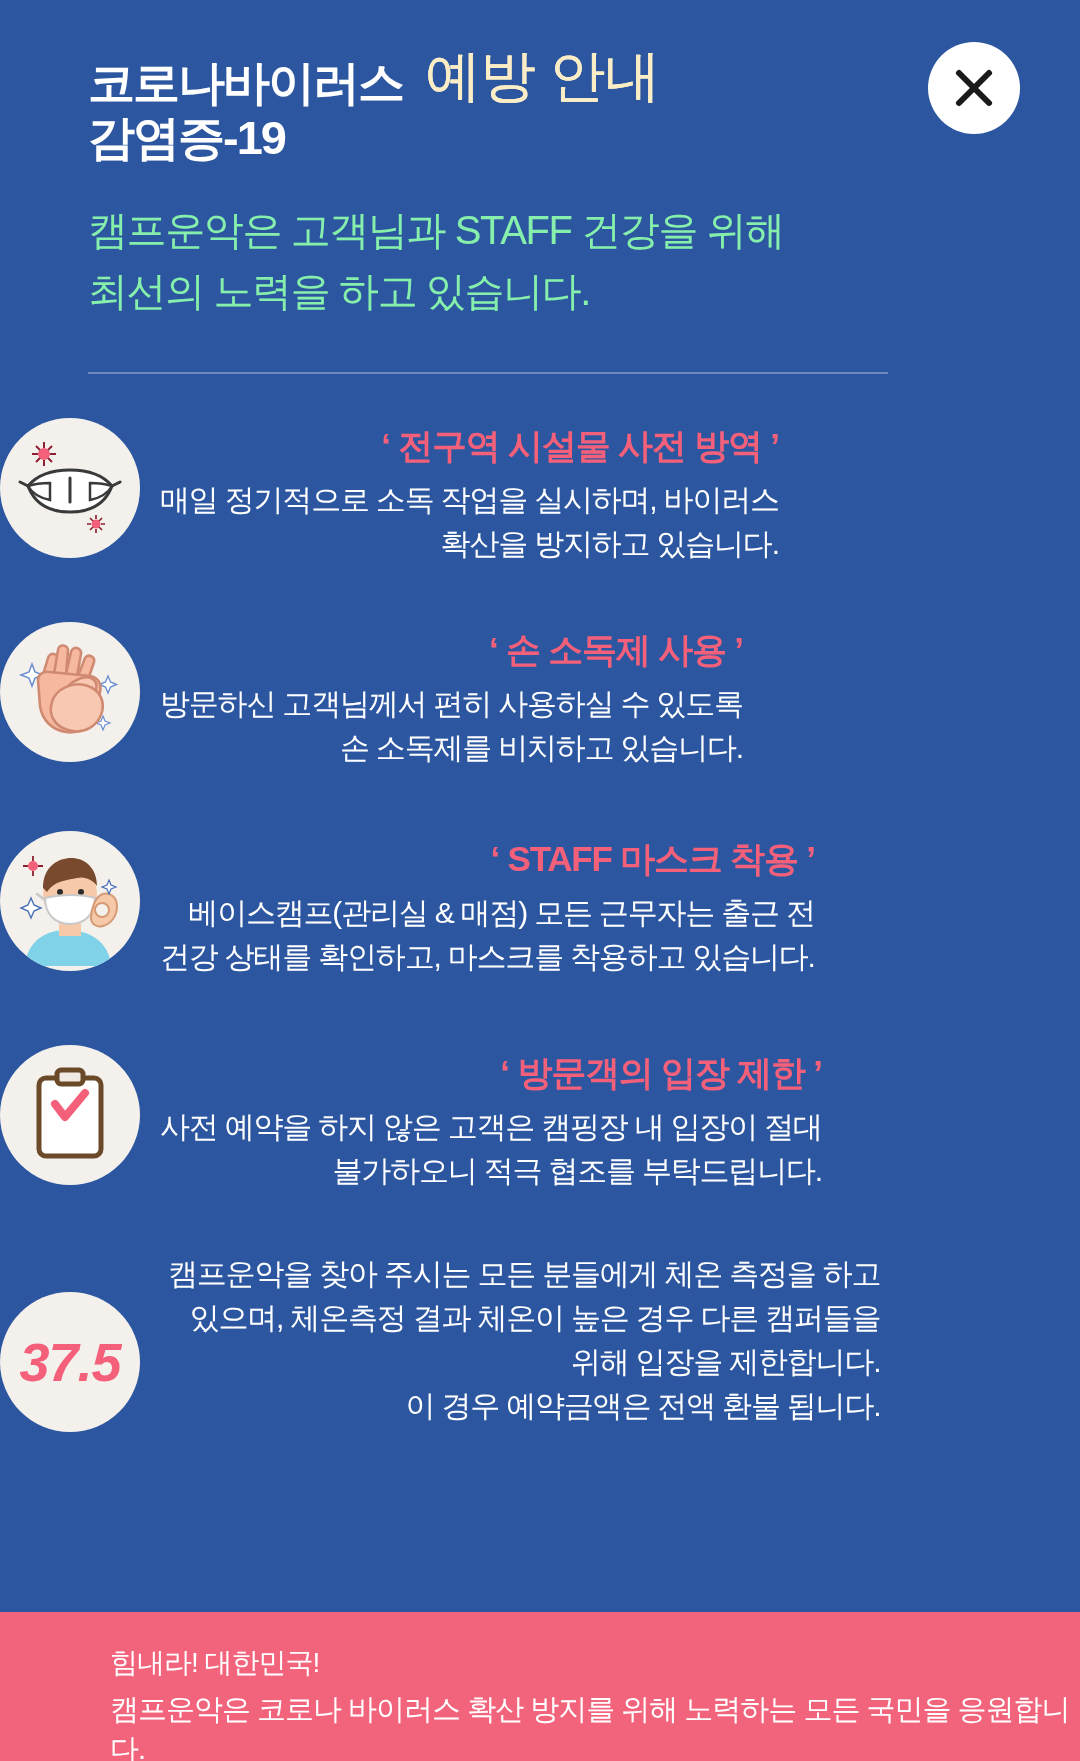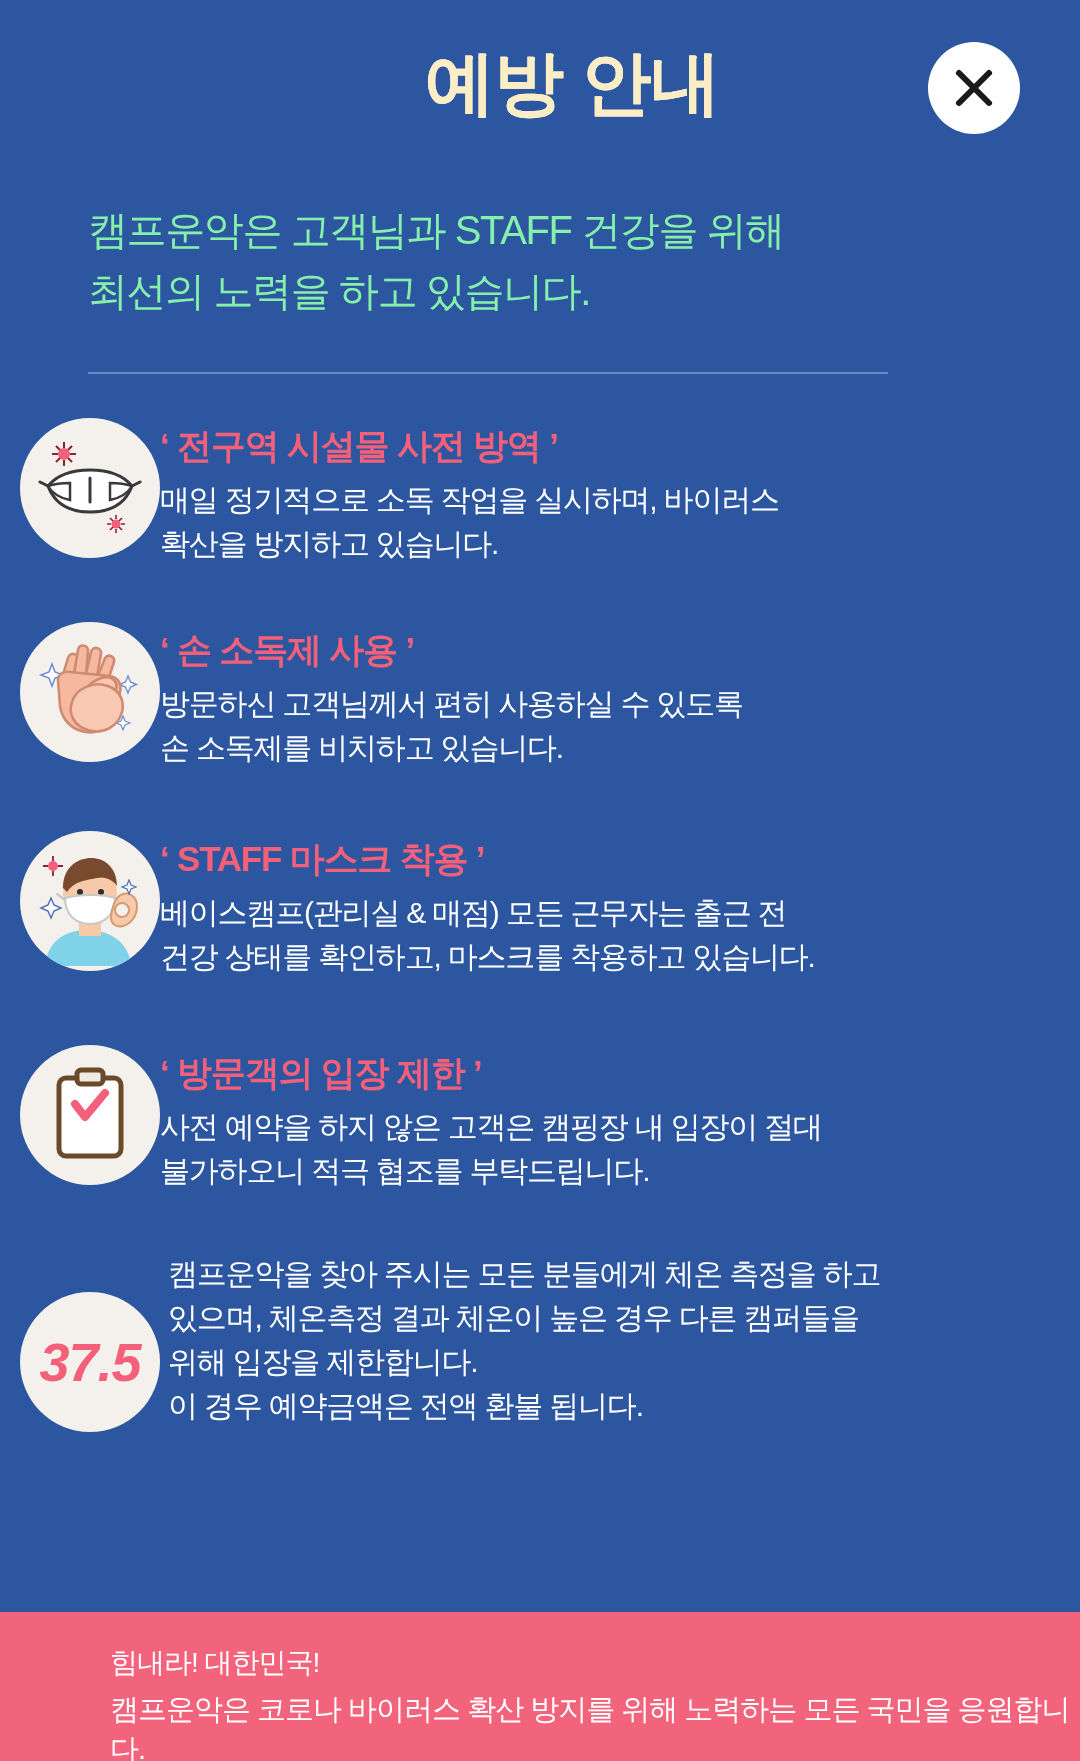--- a/index.html
+++ b/index.html
@@ -13,21 +13,21 @@
 
   
   .header{position:relative;padding:52px 0 0 0;height:150px;}
   .kicker{
     position:absolute;left:88px;top:55px;
     color:#FFFFFF;font-weight:bold;font-size:47px;line-height:1.18;
     letter-spacing:-2px;white-space:pre-line;
   }
   .bigtitle{
     position:absolute;left:425px;top:48px;
-    color:#FBEDC6;font-weight:bold;font-size:70px;line-height:1.0;
+    color:#FBEDC6;font-weight:normal;font-size:56px;line-height:1.0;
     letter-spacing:-1px;text-shadow:0 0 0 #FBEDC6;
   }
   .close-btn{
     position:absolute;right:60px;top:42px;
     width:92px;height:92px;border-radius:50%;
     background:#FFFFFF;display:flex;align-items:center;justify-content:center;
     cursor:pointer;
   }
   .close-btn svg{display:block;}
 
@@ -40,29 +40,29 @@
 
   .divider{
     position:absolute;left:88px;top:372px;width:800px;height:2px;
     background:rgba(255,255,255,0.30);
   }
 
   
   .list{position:absolute;left:0;top:410px;width:1080px;}
   .row{position:relative;display:flex;align-items:flex-start;margin-bottom:14px;}
   .icon-wrap{
-    width:160px;min-width:160px;display:flex;justify-content:flex-end;
+    width:160px;min-width:160px;display:flex;justify-content:flex-start;
     padding-top:8px;
   }
   .circle{
     width:140px;height:140px;border-radius:50%;
     background:#F4F1ED;position:relative;overflow:hidden;
     display:flex;align-items:center;justify-content:center;
   }
-  .txt{padding-top:14px;padding-right:40px;}
+  .txt{padding-top:14px;padding-right:40px;text-align:right;}
   .item-title{
     color:#F4607A;font-weight:bold;font-size:35px;line-height:1.25;
     letter-spacing:-1.2px;margin:0 0 10px 0;
   }
   .item-body{
     color:#FFFFFF;font-size:30px;line-height:1.47;letter-spacing:-1.2px;
     white-space:pre-line;margin:0;font-weight:normal;
   }
 
   
@@ -91,20 +91,22 @@
     position:absolute;left:110px;top:78px;
     color:#FFFFFF;font-size:29px;letter-spacing:-1px;font-weight:normal;
   }
 </style>
 </head>
 <body>
 
 <div class="page">
 
   <div class="header">
+    <div class="kicker">코로나바이러스
+감염증-19</div>
     <div class="bigtitle">예방 안내</div>
     <div class="close-btn">
       <span>
         <svg width="48" height="48" viewBox="0 0 48 48" aria-hidden="true">
           <line x1="9" y1="9" x2="39" y2="39" stroke="#1A1A1A" stroke-width="6" stroke-linecap="round"></line>
           <line x1="39" y1="9" x2="9" y2="39" stroke="#1A1A1A" stroke-width="6" stroke-linecap="round"></line>
         </svg>
       </span>
     </div>
   </div>

